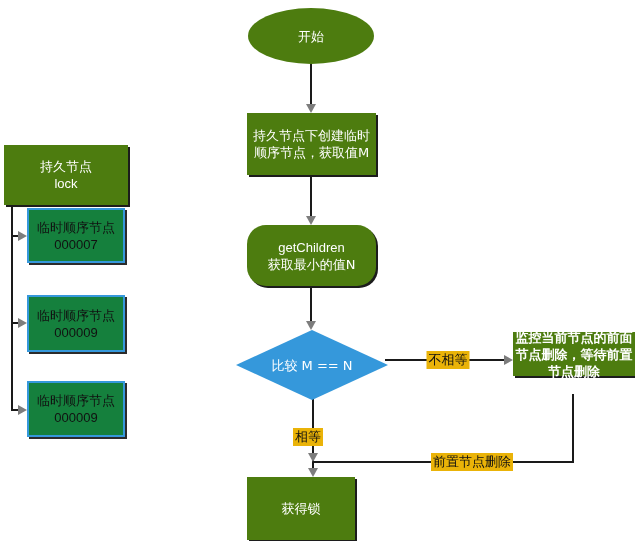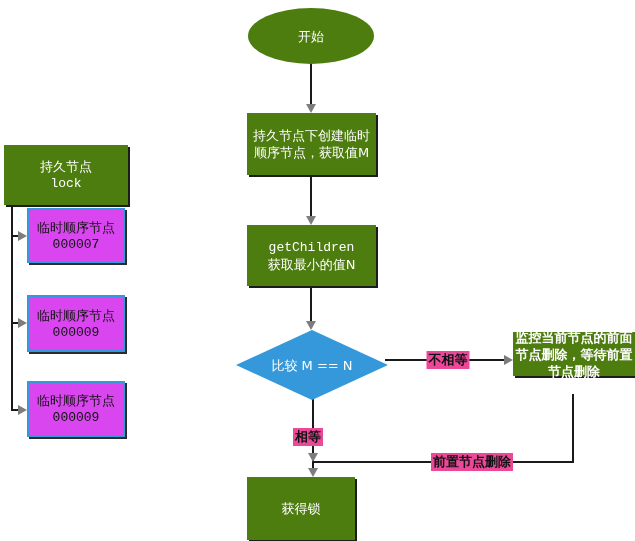--- a/index.html
+++ b/index.html
@@ -23,56 +23,56 @@
     font-size: 13px;
     line-height: 17px;
   }
   .blue {
     background: #4d7c0f;
     color: #ffffff;
     box-shadow: 2px 2px 0 #1c1c1c;
     justify-content: center;
   }
   .white-node {
-    background: #d946ef;
+    background: #15803d;
     color: #111111;
     border: 2px solid #3598db;
     box-shadow: 2px 2px 0 #2b2b2b;
   }
   .ellipse {
     border-radius: 50%;
     box-shadow: none;
   }
   .diamond {
     background: #3598db;
     color: #ffffff;
     clip-path: polygon(50% 0, 100% 50%, 50% 100%, 0 50%);
     filter: drop-shadow(2px 2px 0 #2b2b2b);
   }
-  .mono { font-family: Liberation Mono, monospace; }
+  .mono { font-family: Liberation Sans, sans-serif; }
   
   .line { position: absolute; background: #1a1a1a; }
   .ah-down {
     position: absolute; width: 0; height: 0;
     border-left: 5px solid transparent;
     border-right: 5px solid transparent;
     border-top: 9px solid #7d7d7d;
   }
   .ah-right {
     position: absolute; width: 0; height: 0;
     border-top: 5px solid transparent;
     border-bottom: 5px solid transparent;
     border-left: 9px solid #7d7d7d;
   }
   .edge-label {
     position: absolute;
     transform: translate(-50%, -50%);
-    background: #ec4899;
+    background: #eab308;
     color: #111111;
-    font-weight: bold;
+    font-weight: normal;
     font-size: 13px;
     padding: 0 2px;
     white-space: nowrap;
     z-index: 5;
   }
 </style>
 </head>
 <body>
 
 <div class="canvas">
@@ -130,21 +130,21 @@
   <div class="node white-node" style="left:27px; top:381px; width:98px; height:56px;">
     <span>临时顺序节点</span>
     <span class="mono">000009</span>
   </div>
 
   <div class="node blue" style="left:247px; top:113px; width:129px; height:62px;">
     <span>持久节点下创建临时</span>
     <span>顺序节点，获取值M</span>
   </div>
 
-  <div class="node blue" style="left:247px; top:225px; width:129px; height:61px;">
+  <div class="node blue" style="left:247px; top:225px; width:129px; height:61px;border-radius:19px;">
     <span class="mono">getChildren</span>
     <span>获取最小的值N</span>
   </div>
 
   <div class="node diamond" style="left:236px; top:330px; width:152px; height:70px;">
     <span>比较 M == N</span>
   </div>
 
   <div class="node blue" style="left:513px; top:332px; width:122px; height:44px;font-weight:bold;">
     <span>监控当前节点的前面</span>

